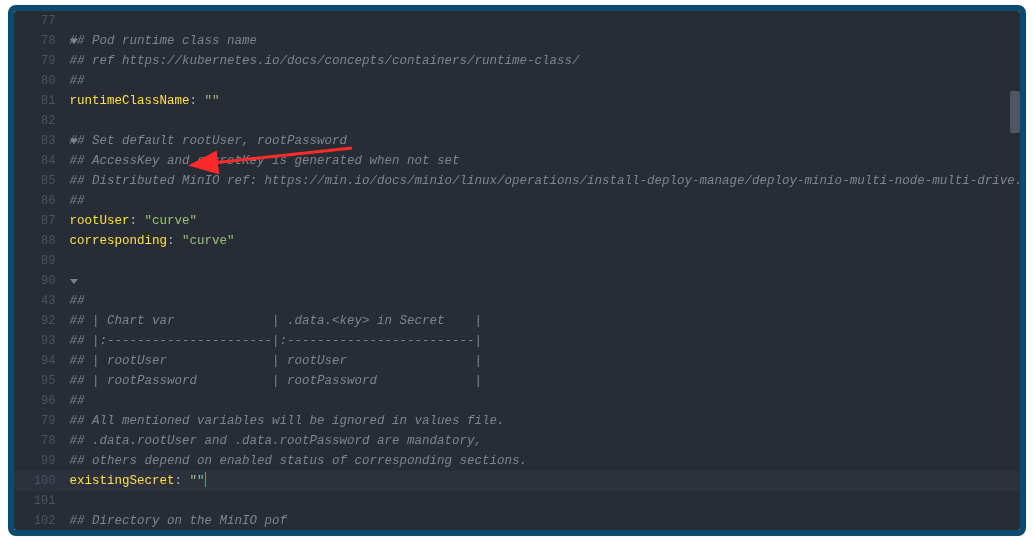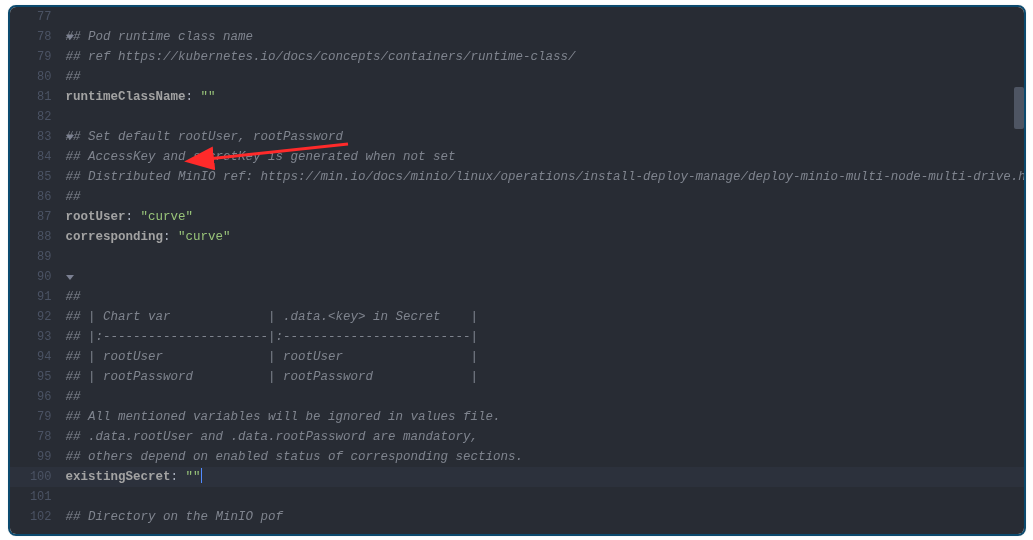--- a/index.html
+++ b/index.html
@@ -9,21 +9,21 @@
     font-size: 12px;
     display: flex;
     justify-content: center;
     align-items: center;
     width: 1033px;
     height: 540px;
   }
   .editor-frame {
     width: 1018px;
     height: 531px;
-    border: 2px solid #0c4a6e;
+    border: 6px solid #0c4a6e;
     border-radius: 8px;
     position: relative;
     overflow: hidden;
     box-shadow: 0 0 2px rgba(0,0,0,0.1);
   }
   .editor {
     background: #282c34;
     width: 100%;
     height: 100%;
     overflow: hidden;
@@ -62,21 +62,21 @@
     margin-top: 8px;
   }
   .line.foldable .gutter { position: relative; }
   .code {
     color: #abb2bf;
     font-style: italic;
     font-size: 12.5px;
     position: relative;
   }
   .comment { color: #7f848e; font-style: italic; }
-  .key { color: #a3a3a3; font-style: normal; font-weight: bold; }
+  .key { color: #fde047; font-style: normal; }
   .colon { color: #abb2bf; font-style: normal; }
   .string { color: #98c379; font-style: normal; }
   .cursor {
     display: inline-block;
     width: 1.5px;
     height: 15px;
     background: #528bff;
     vertical-align: middle;
     margin-left: 0px;
     position: relative;
@@ -121,21 +121,21 @@
         <div class="line"><div class="gutter">81</div><div class="code"><span class="key">runtimeClassName</span><span class="colon">: </span><span class="string">""</span></div></div>
         <div class="line"><div class="gutter">82</div><div class="code"></div></div>
         <div class="line foldable"><div class="gutter fold">83</div><div class="code"><span class="comment">## Set default rootUser, rootPassword</span></div></div>
         <div class="line"><div class="gutter">84</div><div class="code"><span class="comment">## AccessKey and secretKey is generated when not set</span></div></div>
         <div class="line"><div class="gutter">85</div><div class="code"><span class="comment">## Distributed MinIO ref: https://min.io/docs/minio/linux/operations/install-deploy-manage/deploy-minio-multi-node-multi-drive.html</span></div></div>
         <div class="line"><div class="gutter">86</div><div class="code"><span class="comment">##</span></div></div>
         <div class="line"><div class="gutter">87</div><div class="code"><span class="key">rootUser</span><span class="colon">: </span><span class="string">"curve"</span></div></div>
         <div class="line"><div class="gutter">88</div><div class="code"><span class="key">corresponding</span><span class="colon">: </span><span class="string">"curve"</span></div></div>
         <div class="line"><div class="gutter">89</div><div class="code"></div></div>
         <div class="line foldable"><div class="gutter fold">90</div></div>
-        <div class="line"><div class="gutter">91</div><div class="code"><span class="comment">##</span></div></div>
+        <div class="line"><div class="gutter">43</div><div class="code"><span class="comment">##</span></div></div>
         <div class="line"><div class="gutter">92</div><div class="code"><span class="comment">## | Chart var             | .data.&lt;key&gt; in Secret    |</span></div></div>
         <div class="line"><div class="gutter">93</div><div class="code"><span class="comment">## |:----------------------|:-------------------------|</span></div></div>
         <div class="line"><div class="gutter">94</div><div class="code"><span class="comment">## | rootUser              | rootUser                 |</span></div></div>
         <div class="line"><div class="gutter">95</div><div class="code"><span class="comment">## | rootPassword          | rootPassword             |</span></div></div>
         <div class="line"><div class="gutter">96</div><div class="code"><span class="comment">##</span></div></div>
         <div class="line"><div class="gutter">79</div><div class="code"><span class="comment">## All mentioned variables will be ignored in values file.</span></div></div>
         <div class="line"><div class="gutter">78</div><div class="code"><span class="comment">## .data.rootUser and .data.rootPassword are mandatory,</span></div></div>
         <div class="line"><div class="gutter">99</div><div class="code"><span class="comment">## others depend on enabled status of corresponding sections.</span></div></div>
         <div class="line active"><div class="gutter">100</div><div class="code"><span class="key">existingSecret</span><span class="colon">: </span><span class="string">""</span><span class="cursor"></span></div></div>
         <div class="line"><div class="gutter">101</div><div class="code"></div></div>

